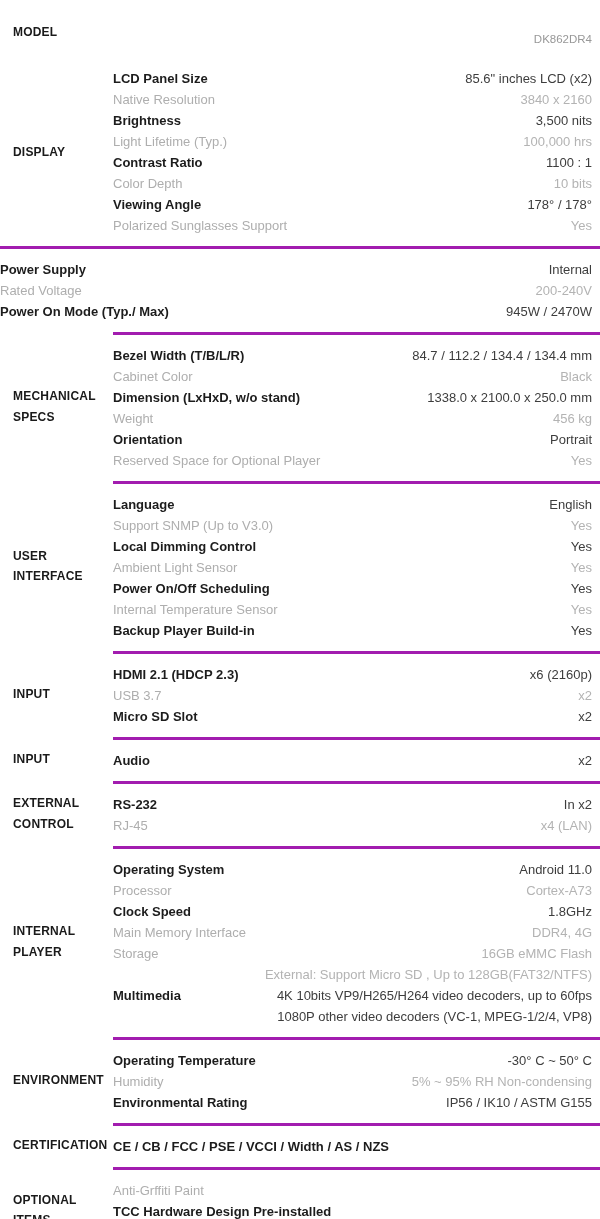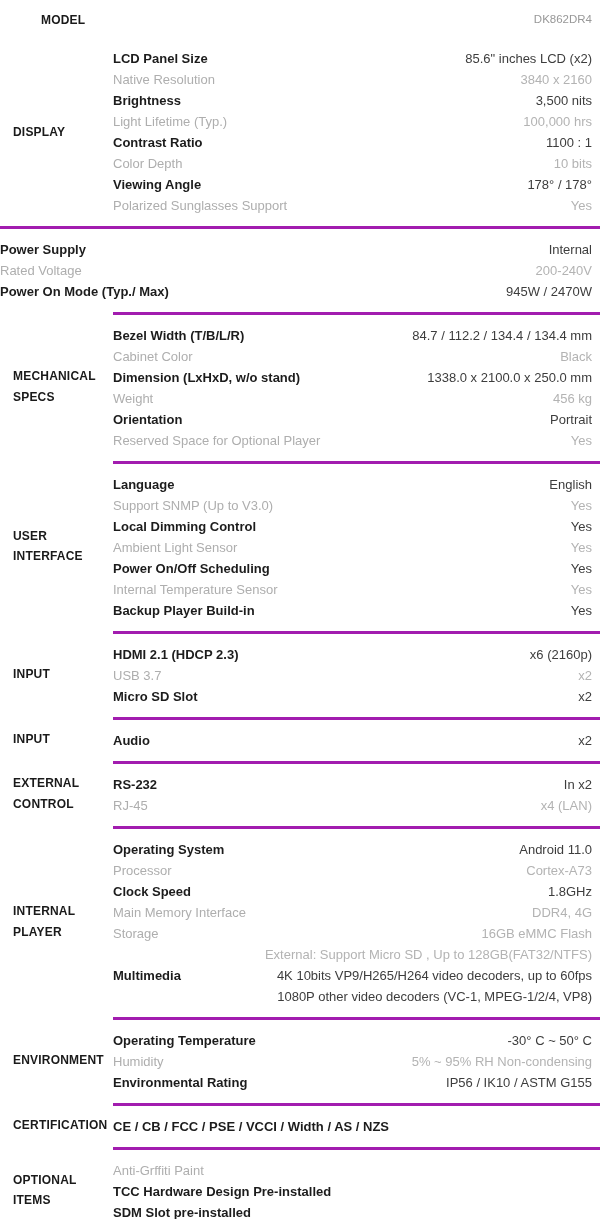--- a/index.html
+++ b/index.html
@@ -13,25 +13,25 @@
   
   .model-row, .spec-section { display: flex; align-items: stretch; }
 
   .sec-head {
     flex: 0 0 113px; box-sizing: border-box; width: 113px;
     padding-left: 13px; padding-right: 4px;
     display: flex; align-items: center;
     font-size: 12px; font-weight: 700; letter-spacing: 0.2px;
     color: #1a1a1a; line-height: 1.7;
   }
-  .model-row .sec-head { align-items: flex-start; padding-top: 10px; margin-left: 28px; }
+  .model-row .sec-head { align-items: flex-start; padding-top: 22px; }
 
   .model-row .model-value {
     flex: 1; text-align: right; padding: 9px 8px 8px 0;
-    font-size: 11.5px; line-height: 21px; color: #989898;
+    font-size: 11.5px; line-height: 21px; color: #989898; margin-top: 20px;
   }
 
   .sec-body {
     flex: 1; border-top: 3px solid #a21caf;
     padding: 10px 8px 10px 0; min-width: 0;
   }
   .spec-section:first-of-type .sec-body { border-top: 0; }
 
   .spec-row {
     display: flex; justify-content: space-between; align-items: flex-start;

